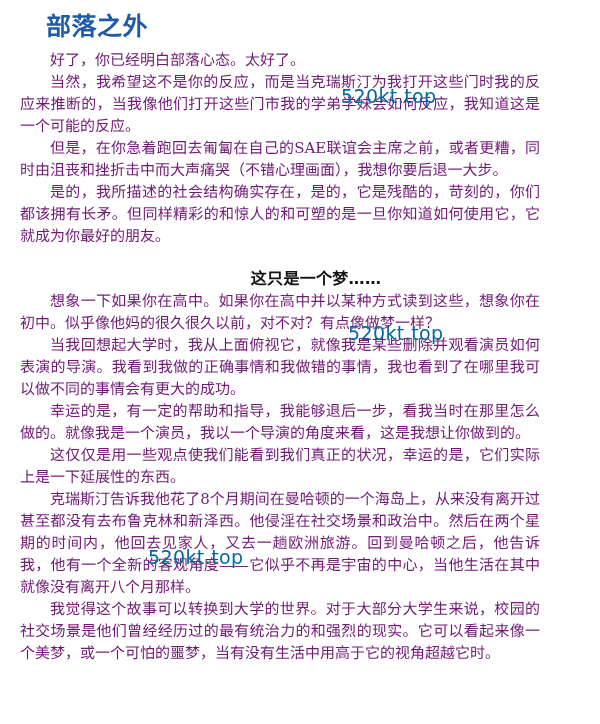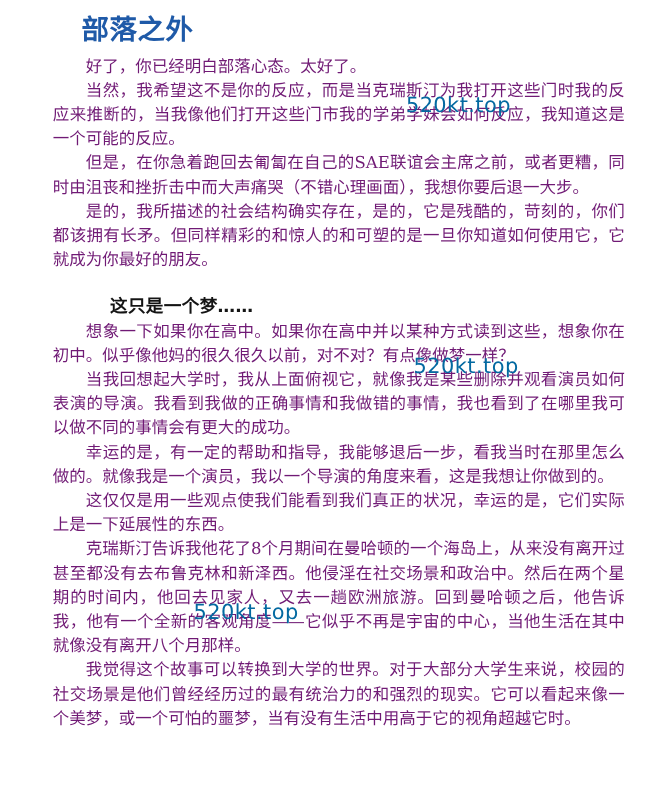--- a/index.html
+++ b/index.html
@@ -16,21 +16,20 @@
     color: #1a1a1a;
     position: relative;
   }
 
   .page {
     position: relative;
     width: 560px;
     height: 724px;
     box-sizing: border-box;
     padding: 0;
-    margin-left: 28px;
   }
 
   
   .chapter-title {
     font-family: "DejaVu Serif", "Liberation Serif", serif;
     font-weight: bold;
     font-size: 25px;
     line-height: 1.15;
     color: #1F5AA8;
     margin: 0;
@@ -40,20 +39,21 @@
 
   .section-title {
     font-family: "DejaVu Sans", "Liberation Sans", sans-serif;
     font-weight: bold;
     font-size: 16px;
     line-height: 1.2;
     color: #141414;
     margin: 0;
     padding: 22px 0 2px 72px;
     letter-spacing: 0.3px;
+    text-align: center;
   }
 
   
   .body-block {
     padding: 0 20px 0 20px;
   }
 
   p.para {
     margin: 0;
     font-size: 15px;

